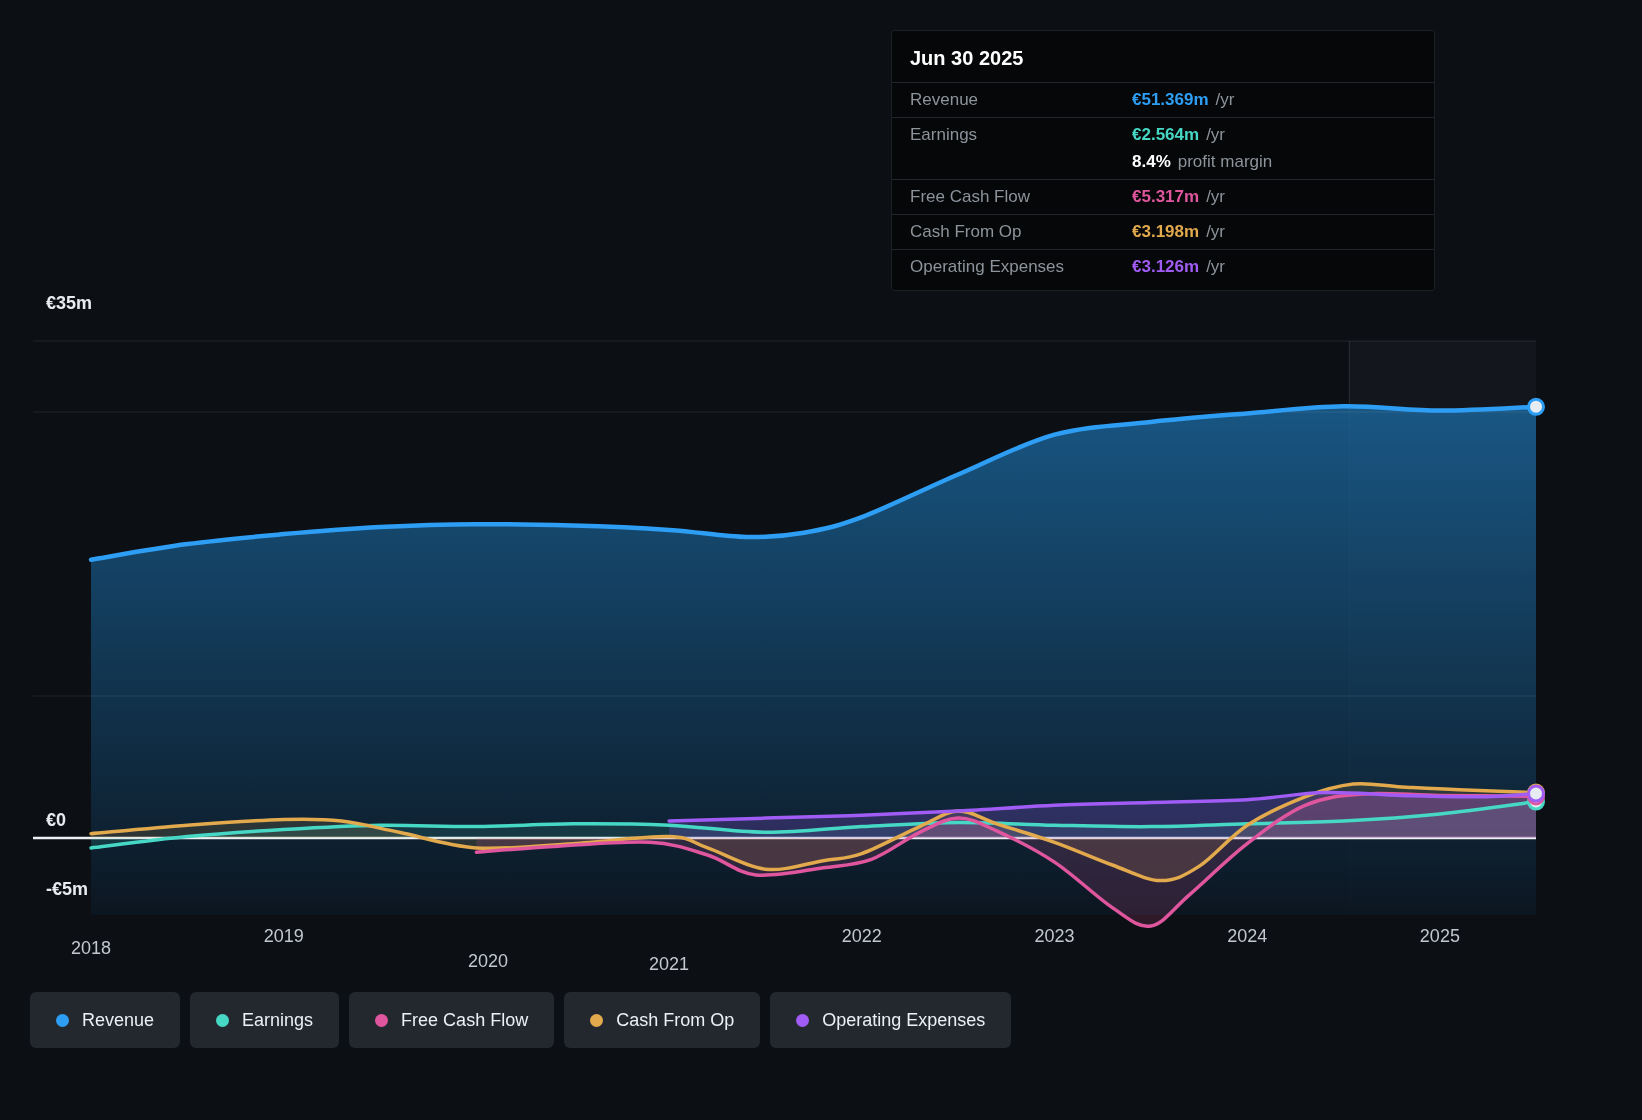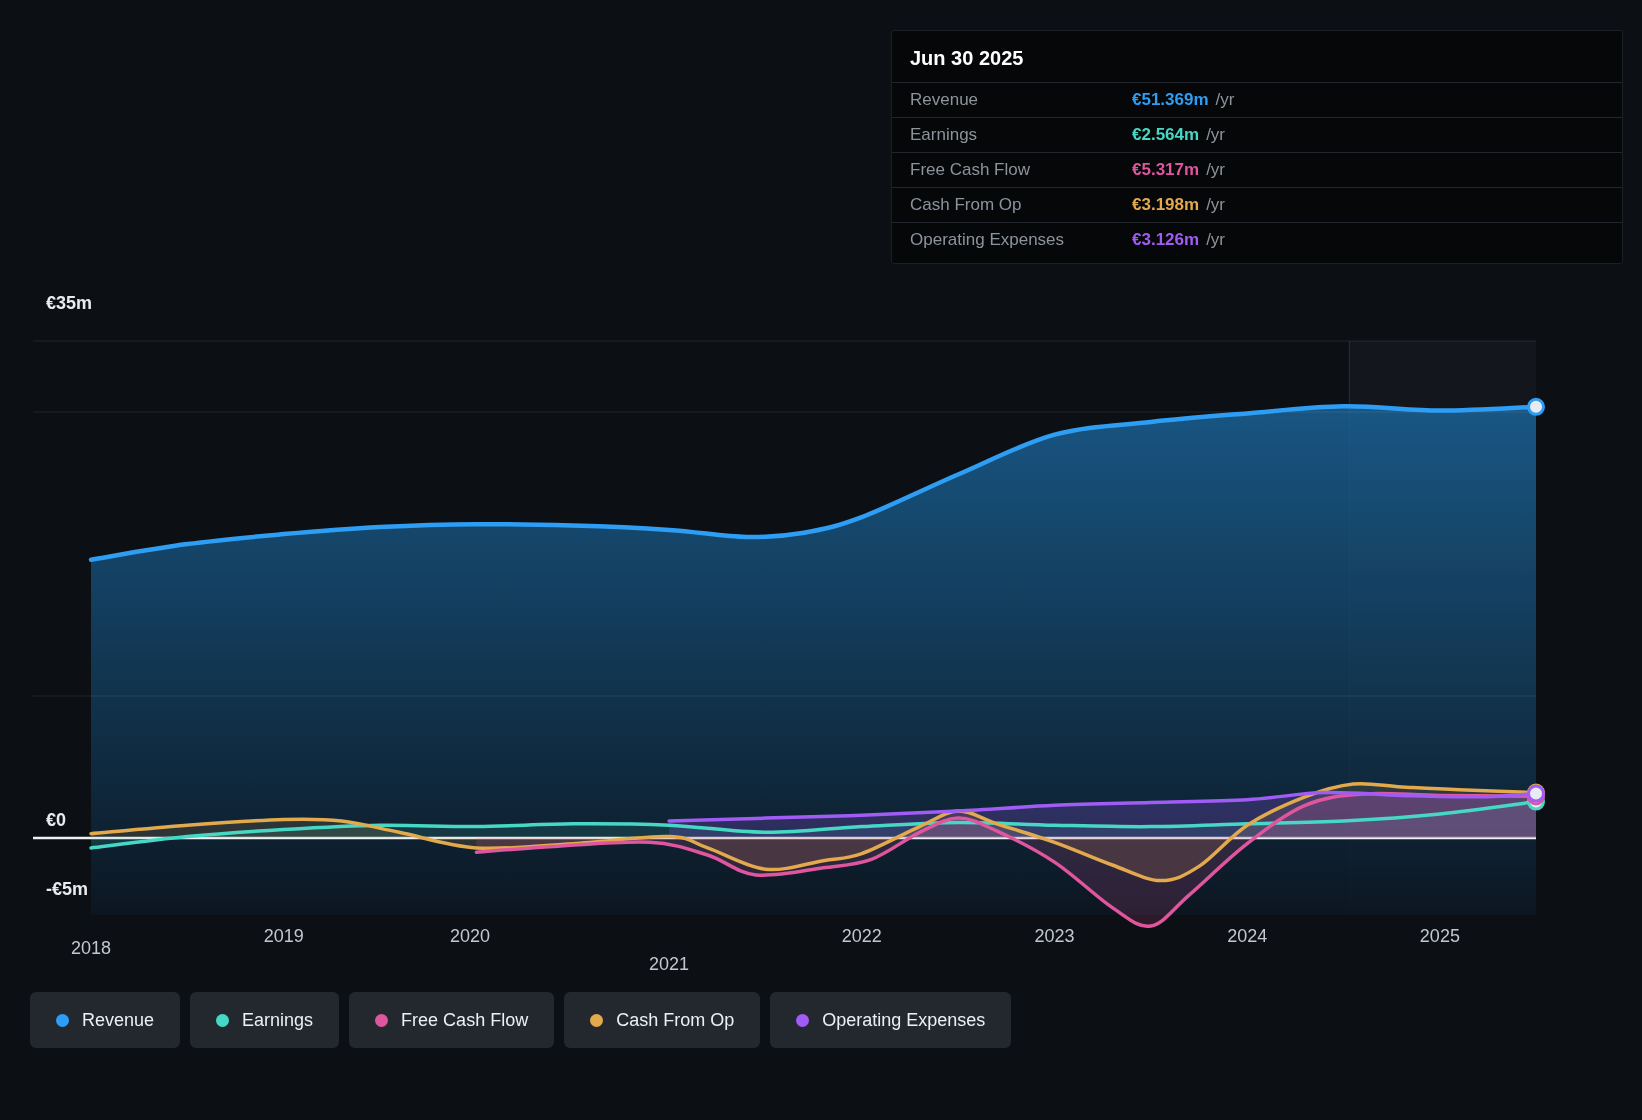--- a/index.html
+++ b/index.html
@@ -10,21 +10,21 @@
     -webkit-font-smoothing:antialiased;
   }
   
   #chart-wrap{position:absolute;left:0;top:0;width:1642px;height:1120px;}
   #chart-wrap svg{display:block;}
   
   .y-label{position:absolute;left:46px;font-size:18px;font-weight:700;color:#e9ecef;}
   .x-label{position:absolute;top:926px;width:90px;text-align:center;font-size:18px;color:#c3c8ce;}
   
   .tooltip{
-    position:absolute;left:891px;top:30px;width:732px;box-sizing:border-box;
+    position:absolute;left:891px;top:30px;width:544px;box-sizing:border-box;
     background:#050708;border:1px solid #1c2026;border-radius:3px;
     padding:6px 0 6px;
   }
   .tooltip-title{font-size:20px;font-weight:700;color:#ffffff;padding:10px 18px 12px;}
   .t-row{
     display:grid;grid-template-columns:222px 1fr;align-items:baseline;
     padding:7px 18px;border-top:1px solid #22262c;
   }
   .t-row.no-sep{border-top:none;padding-top:0;}
   .t-label{font-size:17px;color:#8d939b;}
@@ -76,38 +76,42 @@
 
 <div id="y-axis">
     <div class="y-label" style="top: 293px;">€35m</div>
     <div class="y-label" style="top: 810px;">€0</div>
     <div class="y-label" style="top: 879px;">-€5m</div>
   </div>
 
 <div id="x-axis">
     <div class="x-label" style="left: 46px; margin-top: 12px;">2018</div>
     <div class="x-label" style="left: 238.7px;">2019</div>
-    <div class="x-label" style="left: 425px;">2020</div>
+    <div class="x-label" style="left: 443px; margin-top: 25px;">2020</div>
     <div class="x-label" style="left: 624.1px; margin-top: 28px;">2021</div>
     <div class="x-label" style="left: 816.8px;">2022</div>
     <div class="x-label" style="left: 1009.5px;">2023</div>
     <div class="x-label" style="left: 1202.2px; text-align: center;">2024</div>
     <div class="x-label" style="left: 1394.9px;">2025</div>
   </div>
 
 <div class="tooltip">
   <div class="tooltip-title">Jun 30 2025</div>
   <div id="tooltip-rows">
       <div class="t-row">
         <span class="t-label">Revenue</span>
         <span><span class="t-value" style="color: rgb(46, 158, 245);">€51.369m</span><span class="t-unit">/yr</span></span>
       </div>
       <div class="t-row">
         <span class="t-label">Earnings</span>
         <span><span class="t-value" style="color: rgb(70, 216, 197);">€2.564m</span><span class="t-unit">/yr</span></span>
+      </div>
+      <div class="t-row no-sep">
+        <span class="t-label"></span>
+        <span><span class="t-value" style="color: rgb(255, 255, 255);">8.4%</span><span class="t-unit">profit margin</span></span>
       </div>
       <div class="t-row">
         <span class="t-label">Free Cash Flow</span>
         <span><span class="t-value" style="color: rgb(224, 86, 158);">€5.317m</span><span class="t-unit">/yr</span></span>
       </div>
       <div class="t-row">
         <span class="t-label">Cash From Op</span>
         <span><span class="t-value" style="color: rgb(226, 169, 77);">€3.198m</span><span class="t-unit">/yr</span></span>
       </div>
       <div class="t-row">

